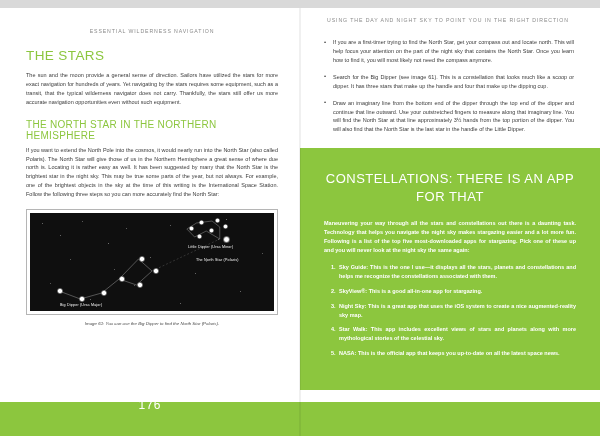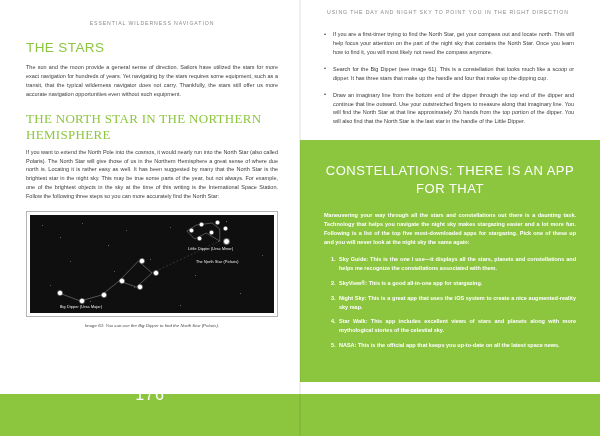--- a/index.html
+++ b/index.html
@@ -11,20 +11,21 @@
     height: 436px;
     background: #d9d9d9;
     font-family: "Liberation Sans", sans-serif;
     overflow: hidden;
   }
   .spread {
     position: relative;
     width: 600px;
     height: 406px;
     display: flex;
+    margin-top: 8px;
   }
   .page {
     position: relative;
     width: 300px;
     height: 436px;
     background: #ffffff;
     box-sizing: border-box;
   }
   .page-left {
     padding: 20px 22px 0 26px;
@@ -49,26 +50,26 @@
     color: #8cc63e;
     font-size: 13.5px;
     font-weight: normal;
     letter-spacing: 0.4px;
     margin: 0 0 8px 0;
     text-transform: uppercase;
     font-family: "Liberation Sans", sans-serif;
   }
   h2.section-title {
     color: #8cc63e;
-    font-size: 13px;
+    font-size: 10px;
     font-weight: normal;
     letter-spacing: 0.3px;
     margin: 12px 0 5px 0;
     text-transform: uppercase;
-    font-family: Liberation Serif, serif;
+    font-family: Liberation Sans, sans-serif;
   }
   p.body-text {
     font-size: 5.5px;
     line-height: 1.62;
     color: #3b3b3b;
     margin: 0 0 7px 0;
     text-align: justify;
   }
   .figure {
     margin-top: 10px;
@@ -171,21 +172,21 @@
     text-align: justify;
     font-weight: bold;
     padding-left: 2px;
   }
   .folio {
     position: absolute;
     bottom: 32px;
     left: 0;
     width: 100%;
     text-align: center;
-    font-size: 16px;
+    font-size: 12px;
     color: #ffffff;
     letter-spacing: 1px;
     font-family: "Liberation Sans", sans-serif;
   }
   .folio-left-bar {
     position: absolute;
     left: 0;
     bottom: 0;
     width: 300px;
     height: 42px;

